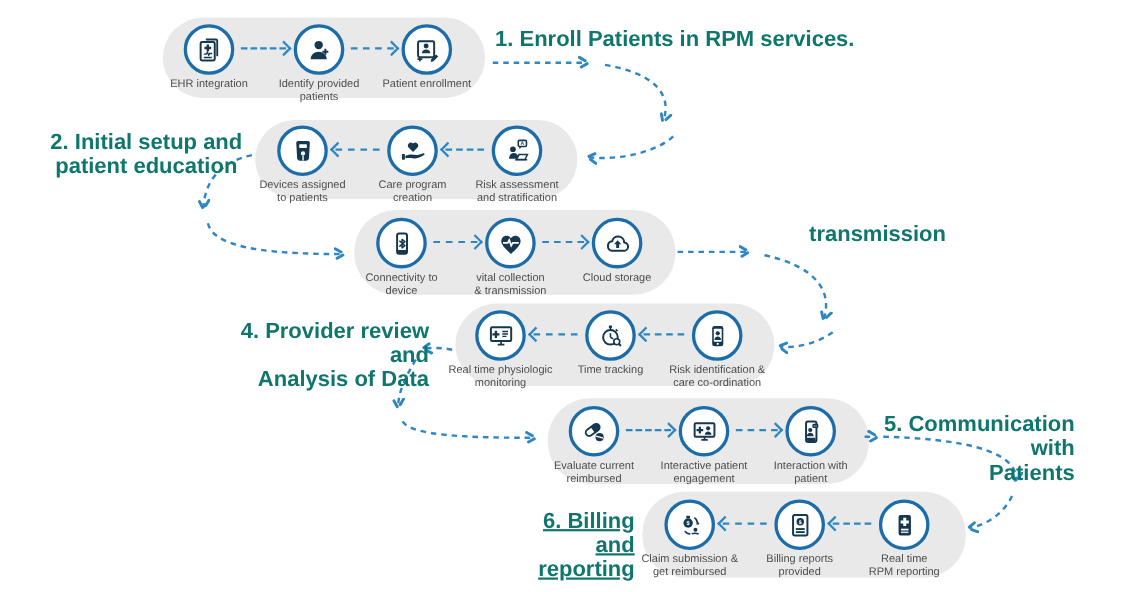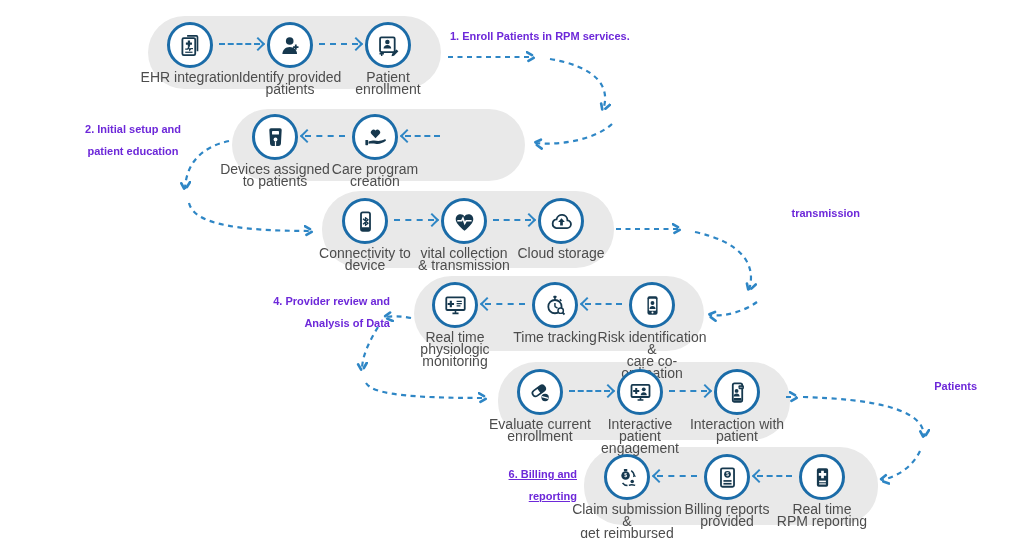--- a/index.html
+++ b/index.html
@@ -3,27 +3,27 @@
 <meta charset="utf-8">
 <style>
   html,body{margin:0;padding:0;background:#ffffff;}
   #canvas{position:relative;width:1024px;height:538px;background:#ffffff;overflow:hidden;
           font-family:"Liberation Sans",sans-serif;}
   .pill{position:absolute;background:#e9e9e9;border-radius:38px;}
   .node{position:absolute;width:110px;text-align:center;}
   .circle{width:46px;height:46px;margin:0 auto;background:#ffffff;border:3px solid #1b6ca8;
           border-radius:50%;box-sizing:border-box;display:flex;align-items:center;justify-content:center;}
   .circle svg{display:block;}
-  .label{margin-top:3px;font-size:14px;line-height:12px;color:#4d4d4d;white-space:pre-line;}
+  .label{margin-top:3px;font-size:10px;line-height:12px;color:#4d4d4d;white-space:pre-line;}
   .dash{position:absolute;height:0;border-top:2.4px dashed #2e86c5;}
   .dash.right::after{content:"";position:absolute;right:-3px;top:-6px;width:8px;height:8px;
       border-top:2.4px solid #2e86c5;border-right:2.4px solid #2e86c5;transform:rotate(45deg);}
   .dash.left::before{content:"";position:absolute;left:-3px;top:-6px;width:8px;height:8px;
       border-top:2.4px solid #2e86c5;border-left:2.4px solid #2e86c5;transform:rotate(-45deg);}
-  .title{position:absolute;color:#6d28d9;font-size:11px;line-height:22px;font-weight:600;}
+  .title{position:absolute;color:#0f766e;font-size:20px;line-height:22px;font-weight:600;}
   .title span{display:block;}
   #t1{left:450px;top:25px;text-align:left;}
   #t2{left:34px;top:118px;width:198px;text-align:center;}
   #t3{left:612px;top:202px;width:248px;text-align:right;}
   #t4{left:214px;top:290px;width:176px;text-align:right;}
   #t5{left:784px;top:375px;width:193px;text-align:right;}
   #t6{left:455px;top:463px;width:122px;text-align:right;text-decoration:underline;}
   #connectors{position:absolute;left:0;top:0;pointer-events:none;}
   #connectors path{fill:none;stroke:#2e86c5;stroke-width:2.2;stroke-dasharray:5 4.5;}
 </style>
@@ -69,20 +69,21 @@
     <span>patient education</span>
   </div>
   <div class="title" id="t3">
     <span>transmission</span>
   </div>
   <div class="title" id="t4">
     <span>4. Provider review and</span>
     <span>Analysis of Data</span>
   </div>
   <div class="title" id="t5">
+    <span>5. Communication with</span>
     <span>Patients</span>
   </div>
   <div class="title" id="t6">
     <span>6. Billing and</span>
     <span>reporting</span>
   </div>
 
   <div class="node" style="left:135px;top:22px">
     <div class="circle">
       <svg width="27" height="27" viewBox="0 0 24 24">
@@ -139,20 +140,35 @@
       <svg width="27" height="27" viewBox="0 0 24 24">
           <path d="M12 12.6 8.6 9.2a2.4 2.4 0 0 1 0-3.4 2.3 2.3 0 0 1 3.4 0 2.3 2.3 0 0 1 3.4 0 2.4 2.4 0 0 1 0 3.4z" fill="#16384e"></path>
           <rect x="3" y="14.2" width="2.4" height="4.6" rx=".5" fill="#16384e"></rect>
           <path d="M5.8 15.6c2.1-.7 3.6-1 5-1 1.2 0 2.5.5 3.8.5 1.1 0 3.8-.7 5.6-1.5.9-.4 1.6.9.7 1.5-2.1 1.4-4.7 2.7-7 2.7-2.1 0-3.2-.8-8.1-.2z" fill="#16384e"></path>
         </svg>
     </div>
     <div class="label">Care program
 creation</div>
   </div>
   <div class="dash left" style="left:405px;top:135px;width:35px"></div>
+  <div class="node" style="left:415px;top:114px">
+    <div class="circle">
+      <svg width="27" height="27" viewBox="0 0 24 24">
+          <rect x="12.6" y="3.2" width="6.6" height="5" rx="1" fill="#fff" stroke="#16384e" stroke-width="1.3"></rect>
+          <text x="15.9" y="7.1" font-family="Liberation Sans,sans-serif" font-size="4.2" font-weight="bold" fill="#16384e" text-anchor="middle">A</text>
+          <path d="M14.4 8.2l-.8 1.6" stroke="#16384e" stroke-width="1.1"></path>
+          <circle cx="8.3" cy="10.4" r="2.3" fill="#16384e"></circle>
+          <path d="M5.2 18c0-2.8 1.6-4.5 3.8-4.5 1.4 0 2.3.6 3.1 1.7l1.7 2.8z" fill="#16384e"></path>
+          <path d="M11.2 18.7l2-4h6.8l-2 4z" fill="#fff" stroke="#16384e" stroke-width="1.2"></path>
+          <path d="M10.2 18.8h9.6" stroke="#16384e" stroke-width="1.2"></path>
+        </svg>
+    </div>
+    <div class="label">Risk assessment
+and stratification</div>
+  </div>
 
   <div class="node" style="left:310px;top:198px">
     <div class="circle">
       <svg width="27" height="27" viewBox="0 0 24 24">
           <rect x="8" y="3.8" width="8" height="16.4" rx="1.6" fill="#fff" stroke="#16384e" stroke-width="1.6"></rect>
           <path d="M8.4 17.2h7.2v1.6a1.4 1.4 0 0 1-1.4 1.4H9.8a1.4 1.4 0 0 1-1.4-1.4z" fill="#16384e"></path>
           <path d="M9.8 9.6l4.5 4-2.3 1.8V8.6l2.3 1.8-4.5 4" fill="none" stroke="#16384e" stroke-width="1.2" stroke-linejoin="round"></path>
         </svg>
     </div>
     <div class="label">Connectivity to
@@ -226,21 +242,21 @@
       <svg width="27" height="27" viewBox="0 0 24 24">
           <g transform="rotate(-36 10.5 10.5)">
             <rect x="4.2" y="7.7" width="12.6" height="5.6" rx="2.8" fill="#fff" stroke="#16384e" stroke-width="1.5"></rect>
             <path d="M10.5 7.7h3.5a2.8 2.8 0 0 1 0 5.6h-3.5z" fill="#16384e"></path>
           </g>
           <circle cx="16.1" cy="16.4" r="3.3" fill="#16384e"></circle>
           <path d="M13.2 15.6l5.8 1.6" stroke="#fff" stroke-width="1.1"></path>
         </svg>
     </div>
     <div class="label">Evaluate current
-enrollment</div>
+reimbursed</div>
   </div>
   <div class="dash right" style="left:569px;top:390px;width:41px"></div>
   <div class="node" style="left:585px;top:369px">
     <div class="circle">
       <svg width="27" height="27" viewBox="0 0 24 24">
           <rect x="4" y="5.2" width="16" height="10.8" rx="1" fill="#fff" stroke="#16384e" stroke-width="1.6"></rect>
           <path d="M7.3 8h1.8v1.8h1.8v1.8H9.1v1.8H7.3v-1.8H5.5V9.8h1.8z" fill="#16384e"></path>
           <circle cx="14.9" cy="9.2" r="1.7" fill="#16384e"></circle>
           <path d="M12.2 14.4c0-1.5 1.2-2.6 2.7-2.6s2.7 1.1 2.7 2.6z" fill="#16384e"></path>
           <path d="M9.4 18.6h5.2M12 16v2.6" stroke="#16384e" stroke-width="1.4"></path>

